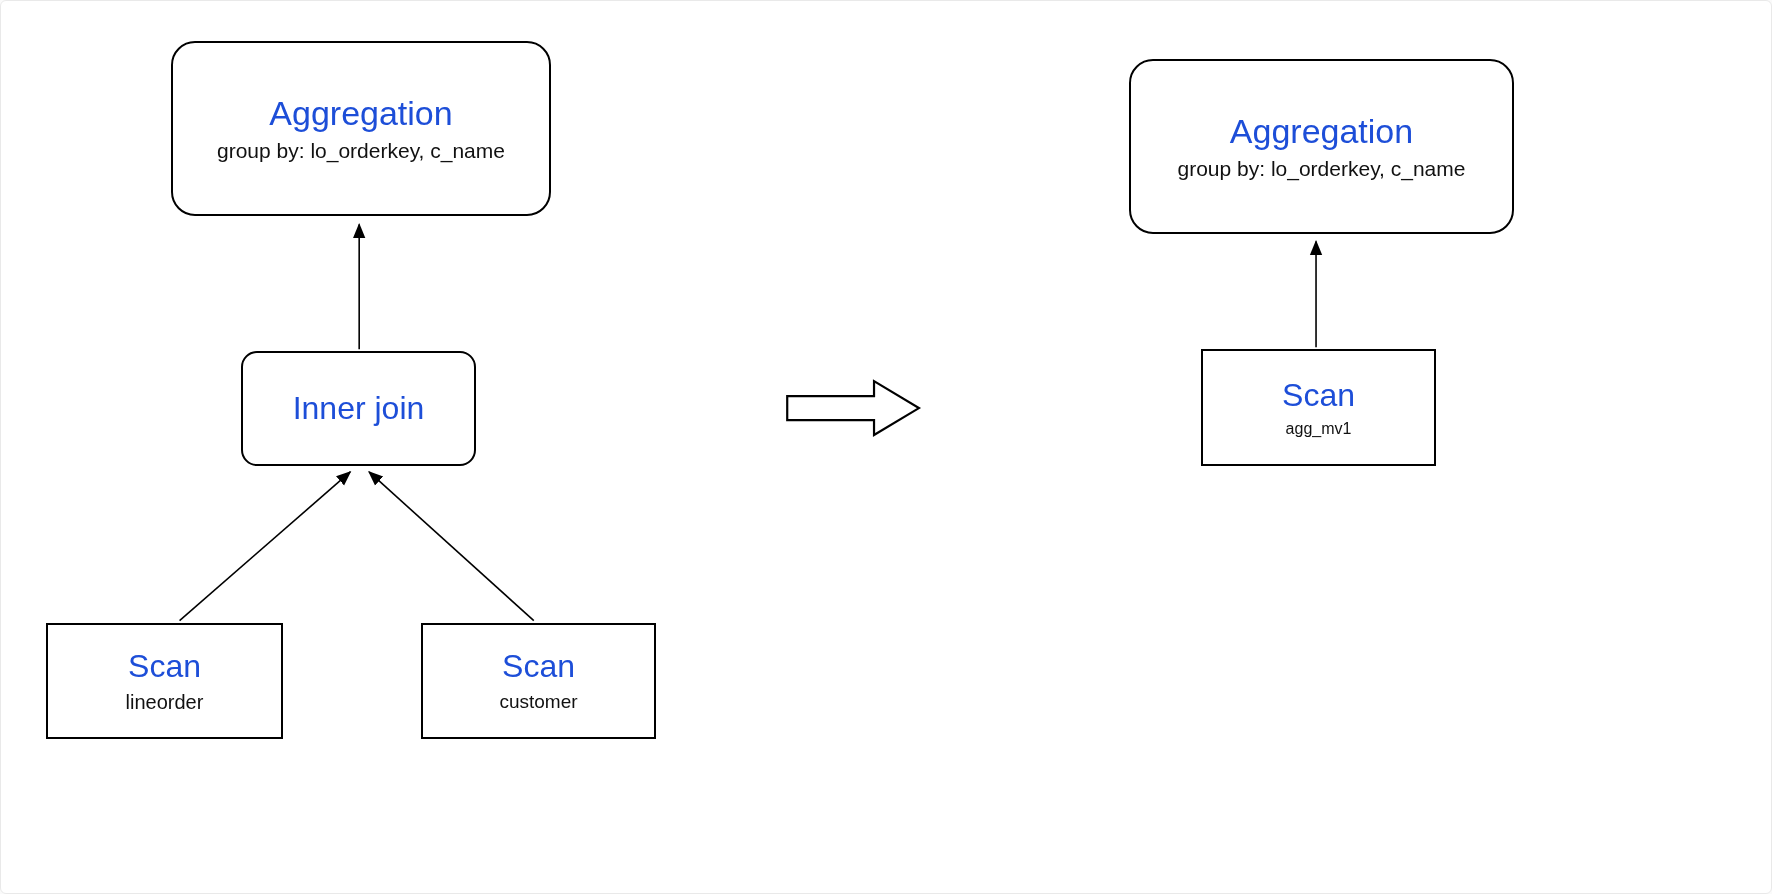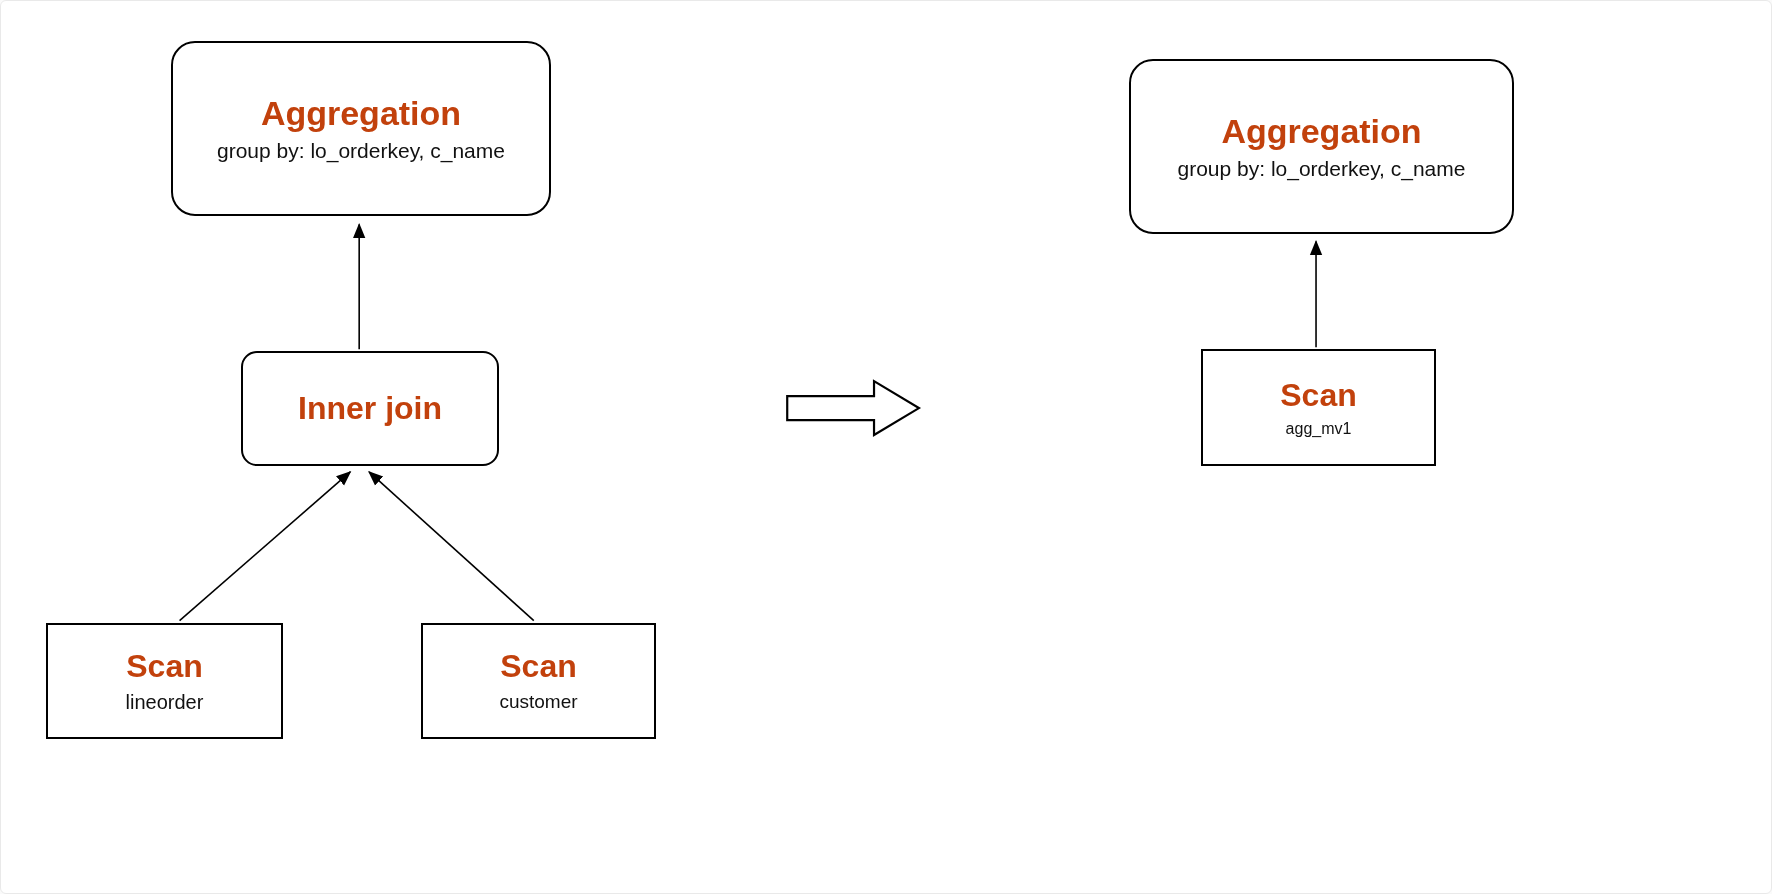--- a/index.html
+++ b/index.html
@@ -29,23 +29,23 @@
     display: flex;
     flex-direction: column;
     align-items: center;
     justify-content: center;
     gap: 7px;
     text-align: center;
   }
   .node.rounded { border-radius: 24px; }
   .node.rounded-sm { border-radius: 16px; }
   .node-title {
-    font-weight: bold;
+    font-weight: normal;
     font-size: 34px;
-    color: #c2410c;
+    color: #1d4ed8;
     line-height: 1.1;
   }
   .node-subtitle {
     font-size: 21px;
     color: #111111;
     line-height: 1.1;
   }
 </style>
 </head>
 <body>
@@ -68,21 +68,21 @@
     <line x1="1317" y1="347" x2="1317" y2="241" stroke="#000" stroke-width="1.6" marker-end="url(#arrowhead)"></line>
 
     <polygon points="787,396 874,396 874,381 919,408 874,435 874,420 787,420" fill="#ffffff" stroke="#000000" stroke-width="2.2" stroke-linejoin="miter"></polygon>
   </svg>
 
   <div class="node rounded" style="left:170px; top:40px; width:380px; height:175px;">
     <div class="node-title">Aggregation</div>
     <div class="node-subtitle">group by: lo_orderkey, c_name</div>
   </div>
 
-  <div class="node rounded-sm" style="left:240px; top:350px; width:258px; height:115px;">
+  <div class="node rounded-sm" style="left:240px; top:350px; width:235px; height:115px;">
     <div class="node-title" style="font-size:32px;">Inner join</div>
   </div>
 
   <div class="node" style="left:45px; top:622px; width:237px; height:116px;">
     <div class="node-title" style="font-size:32px;">Scan</div>
     <div class="node-subtitle" style="font-size:20px;">lineorder</div>
   </div>
 
   <div class="node" style="left:420px; top:622px; width:235px; height:116px;">
     <div class="node-title" style="font-size:32px;">Scan</div>

